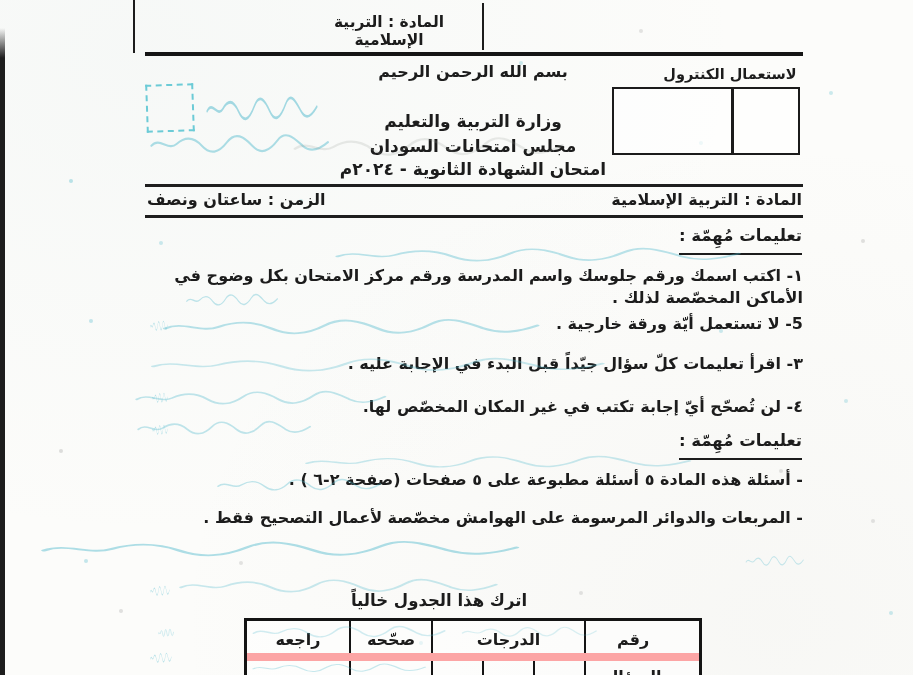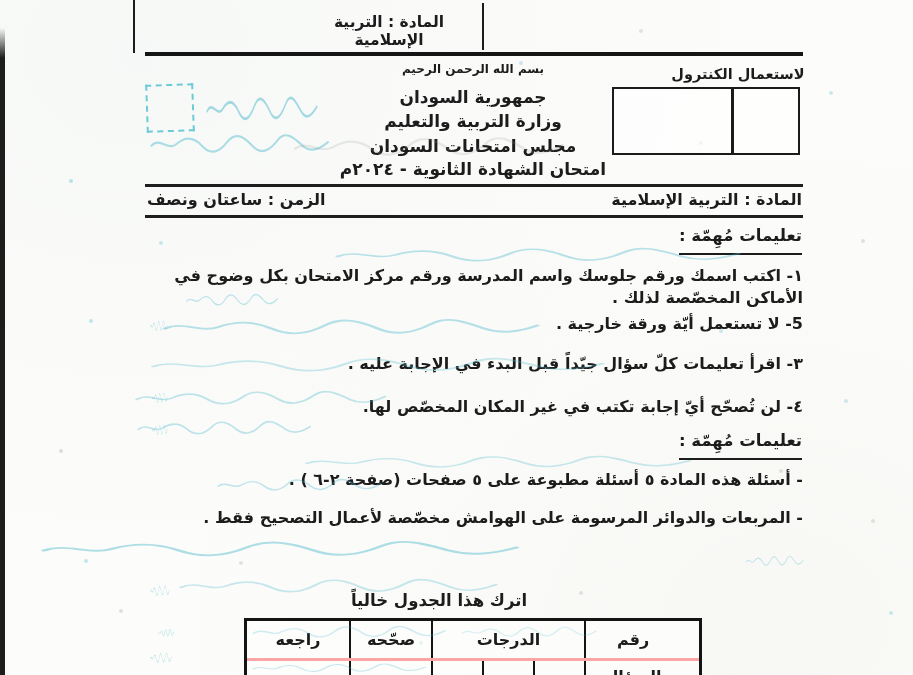--- a/index.html
+++ b/index.html
@@ -21,39 +21,39 @@
   .rule{position:absolute;background:#1e1e1e;}
   
   .seat-label{right:110px;top:10px;width:330px;font-size:15.5px;text-align:right;letter-spacing:.5px;}
   .top-divider{left:482px;top:3px;width:2px;height:47px;background:#1c1c1c;}
   .top-subject{left:300px;top:13px;width:178px;text-align:center;font-size:15.5px;}
   .top-left-border{left:133px;top:0;width:2px;height:53px;background:#1c1c1c;}
   .top-thick{left:145px;top:52px;width:658px;height:4px;background:#151515;}
   
   .lh{left:273px;width:400px;text-align:center;font-size:17px;}
   
-  .ctrl-label{left:660px;top:66px;width:140px;text-align:center;font-size:14.5px;margin-left:8px;}
+  .ctrl-label{left:660px;top:66px;width:140px;text-align:center;font-size:14.5px;}
   .ctrl-box{left:612px;top:87px;width:188px;height:68px;border:2.5px solid #1b1b1b;box-sizing:border-box;background:rgba(255,255,255,.6);}
   .ctrl-div{left:731px;top:89px;width:2.5px;height:64px;background:#1b1b1b;}
   
   .stamp{left:146px;top:84px;width:44px;height:44px;border:2px dashed rgba(62,188,204,.75);transform:rotate(-2deg);}
   
   .r1{left:145px;top:184px;width:658px;height:3px;}
   .r2{left:145px;top:215px;width:658px;height:3px;}
   .subj{right:111px;top:190px;width:260px;text-align:right;font-size:16px;}
   .time{left:147px;top:190px;width:220px;text-align:left;font-size:16px;}
   
   .head-u{position:absolute;right:111px;text-align:right;font-size:16.5px;}
   .head-u span{display:inline-block;border-bottom:2px solid #1c1c1c;padding-bottom:8px;}
   .inst{position:absolute;left:145px;width:658px;text-align:right;font-size:16px;line-height:1.35;}
   
   .cap{left:210px;top:591px;width:458px;text-align:center;font-size:16.5px;}
   .mtable{position:absolute;left:244px;top:618px;width:458px;height:120px;
     border:3px solid #141414;box-sizing:border-box;display:flex;flex-direction:column;background:rgba(255,255,255,.5);}
-  .hrow{display:flex;height:40px;border-bottom:3px solid #fca5a5;box-sizing:border-box;}
+  .hrow{display:flex;height:40px;border-bottom:8px solid #fca5a5;box-sizing:border-box;}
   .drow{display:flex;flex:1;}
   .cell{box-sizing:border-box;text-align:center;font-size:16px;font-weight:700;line-height:37px;}
   .hrow .cell:not(:last-child),.drow .cell:not(:last-child){border-right:2px solid #141414;}
   .w-rag{width:104px;} .w-sah{width:82px;} .w-deg{width:153px;} .w-num{width:94px;} .w-sub{width:51px;}
   
   .mk{position:absolute;pointer-events:none;color:#4fb9cd;filter:blur(.4px);}
   .mk.gray{color:#8f958f;}
   .speckles{position:absolute;left:0;top:0;width:2px;height:2px;background:transparent;border-radius:50%;
     box-shadow:
       70px 180px 0 1px rgba(90,190,205,.40), 90px 320px 0 1px rgba(90,190,205,.35),
@@ -81,22 +81,21 @@
 
   <div class="tint"></div>
   <div class="scanner-edge"></div>
   <div class="speckles"></div>
 
   <div class="top-divider abs"></div>
   <div class="abs ar b top-subject">المادة : التربية الإسلامية</div>
   <div class="top-left-border abs"></div>
   <div class="top-thick abs"></div>
 
-  <div class="abs ar b lh" style="top:62px;font-size:12px;">بسم الله الرحمن الرحيم</div>
-  <div class="abs ar b lh" style="top:87px;">جمهورية السودان</div>
+  <div class="abs ar b lh" style="top:62px;font-size:16px;">بسم الله الرحمن الرحيم</div>
   <div class="abs ar b lh" style="top:111px;">وزارة التربية والتعليم</div>
   <div class="abs ar b lh" style="top:136px;">مجلس امتحانات السودان</div>
   <div class="abs ar b lh" style="top:159px;">امتحان الشهادة الثانوية - ٢٠٢٤م</div>
 
   <div class="abs ar b ctrl-label">لاستعمال الكنترول</div>
   <div class="abs ctrl-box"></div>
   <div class="abs ctrl-div"></div>
 
   <div class="abs stamp"></div>
 

